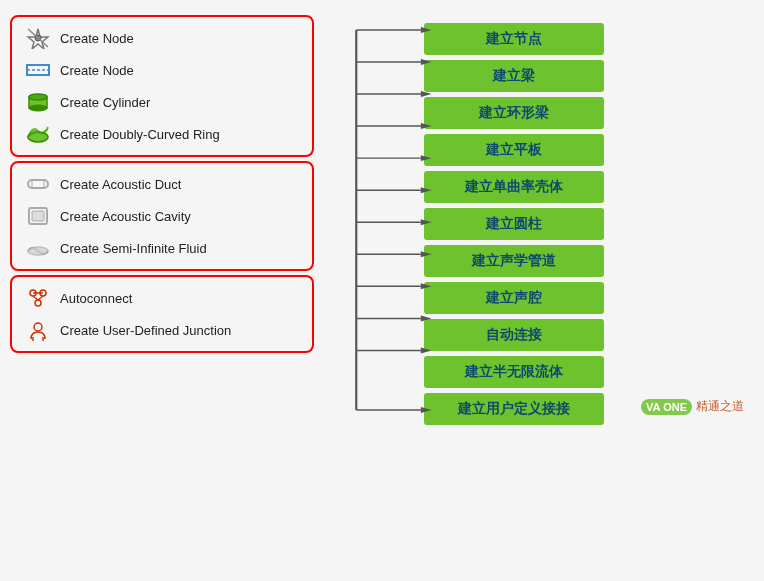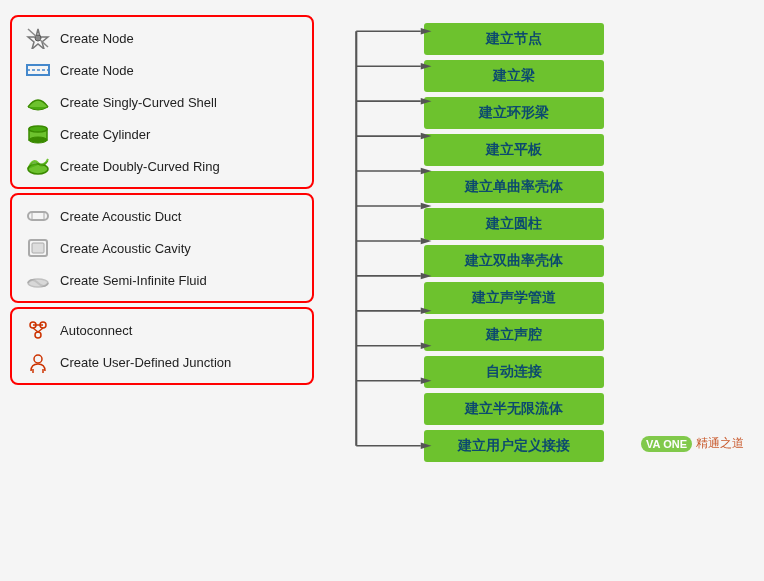--- a/index.html
+++ b/index.html
@@ -136,29 +136,20 @@
           <svg width="24" height="22" viewBox="0 0 24 22">
             <rect x="1" y="6" width="22" height="10" fill="none" stroke="#4488cc" stroke-width="2"></rect>
             <line x1="1" y1="11" x2="23" y2="11" stroke="#4488cc" stroke-width="1.5" stroke-dasharray="3,2"></line>
           </svg>
         </div>
         <span class="item-label">Create Node</span>
       </div>
 
 
 
-      <div class="menu-item">
-        <div class="icon-area">
-          <svg width="24" height="22" viewBox="0 0 24 22">
-            <path d="M2,16 Q12,2 22,16" fill="#6dc22e" stroke="#3a8a00" stroke-width="1.5"></path>
-            <path d="M2,16 Q12,22 22,16" fill="#4aaa10" stroke="#3a8a00" stroke-width="1"></path>
-          </svg>
-        </div>
-        <span class="item-label">Create Singly-Curved Shell</span>
-      </div>
 
       <div class="menu-item">
         <div class="icon-area">
           <svg width="24" height="22" viewBox="0 0 24 22">
             <rect x="3" y="6" width="18" height="11" fill="#6dc22e" stroke="#3a8a00" stroke-width="1.5"></rect>
             <ellipse cx="12" cy="6" rx="9" ry="3" fill="#4aaa10" stroke="#3a8a00" stroke-width="1.5"></ellipse>
             <ellipse cx="12" cy="17" rx="9" ry="3" fill="#3a8a00" stroke="#3a8a00" stroke-width="1"></ellipse>
           </svg>
         </div>
         <span class="item-label">Create Cylinder</span>
@@ -272,21 +263,20 @@
       <polygon points="90,526 100,530 90,534" fill="#555"></polygon>
     </svg>
 
     <div class="green-buttons-col" style="margin-left:100px; display:flex; flex-direction:column; gap:5px; padding-top:8px;">
       <button class="green-btn">建立节点</button>
       <button class="green-btn">建立梁</button>
       <button class="green-btn">建立环形梁</button>
       <button class="green-btn">建立平板</button>
       <button class="green-btn">建立单曲率壳体</button>
       <button class="green-btn">建立圆柱</button>
-      <button class="green-btn">建立双曲率壳体</button>
       <button class="green-btn">建立声学管道</button>
       <button class="green-btn">建立声腔</button>
       <button class="green-btn">自动连接</button>
       <button class="green-btn">建立半无限流体</button>
       <button class="green-btn">建立用户定义接接</button>
     </div>
 
     <div class="watermark">
       <span style="background:#6dc22e;color:white;font-weight:bold;font-size:11px;padding:2px 5px;border-radius:8px;">VA ONE</span>
       <span class="watermark-text">精通之道</span>

